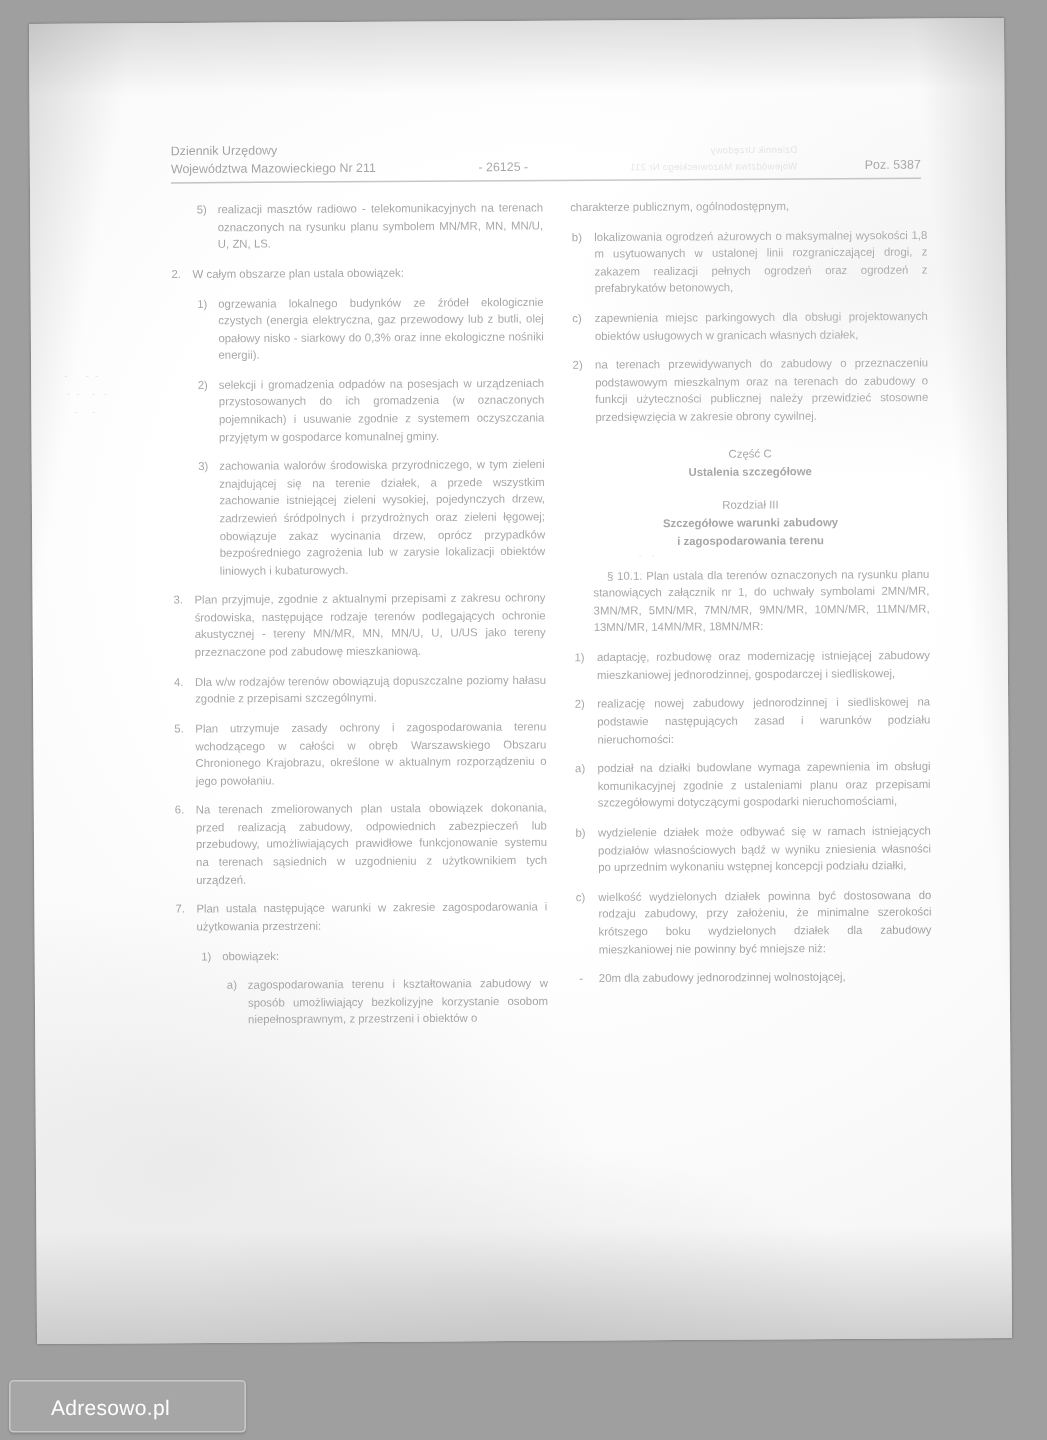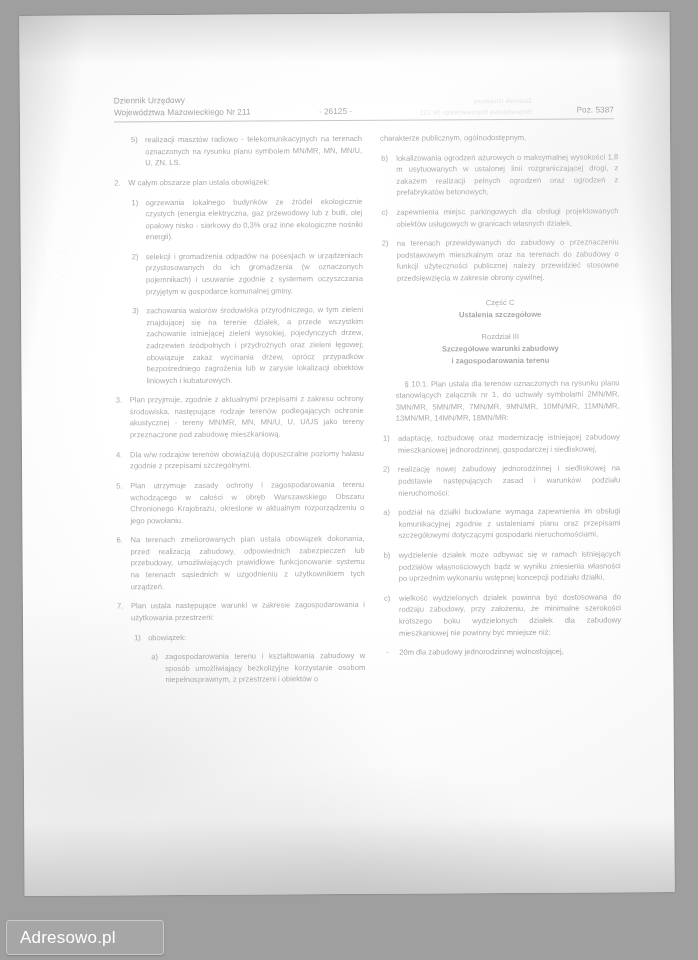--- a/index.html
+++ b/index.html
@@ -118,22 +118,22 @@
     width:156px;height:33px;
     background:#a6a6a6;
     border:1px solid #c8c8c8;
     border-radius:3px;
     box-shadow:0 1px 2px rgba(0,0,0,.18);
     z-index:20;
     display:flex;align-items:center;
   }
   #watermark span{
     color:#ffffff;
-    font-size:17px;
-    padding-left:13px;
+    font-size:14px;
+    padding-left:27px;
     letter-spacing:.2px;
   }
 </style>
 </head>
 <body>
 
 <div id="scan-page">
 
   <div class="bleed" style="left:400px;top:82px;">Dziennik Urzędowy
 Województwa Mazowieckiego Nr 211</div>

